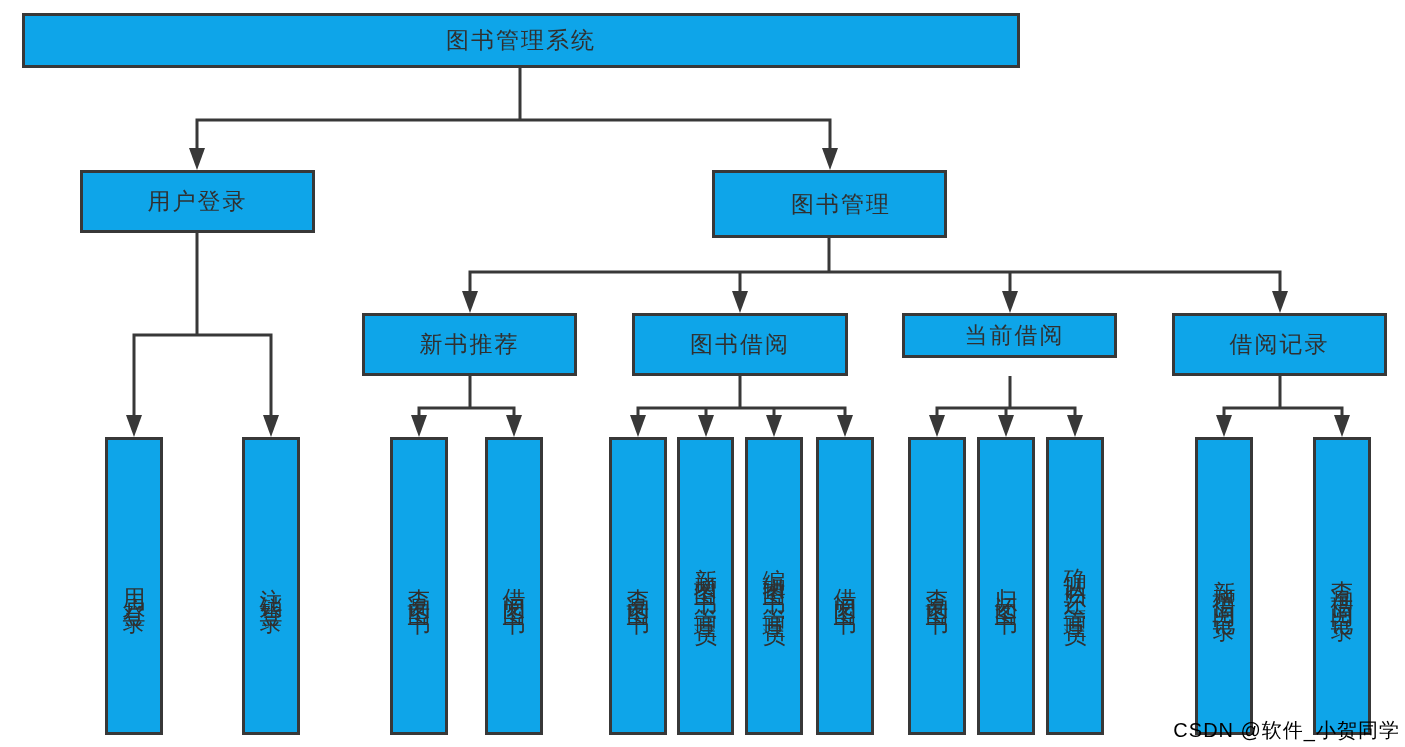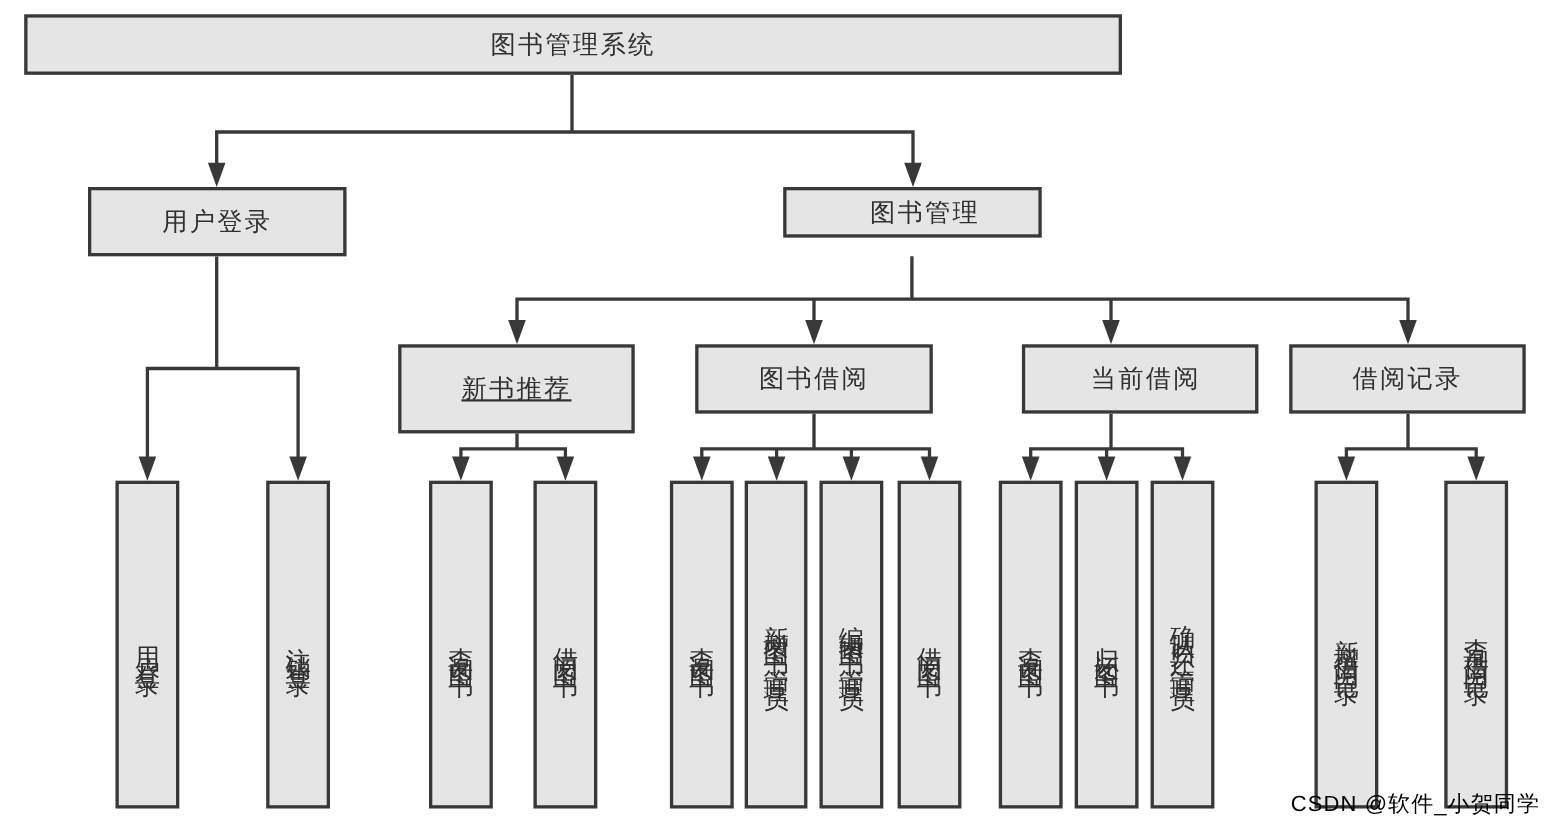--- a/index.html
+++ b/index.html
@@ -13,21 +13,21 @@
   }
   .connectors {
     position: absolute;
     left: 0; top: 0;
     width: 1405px; height: 747px;
   }
   .node {
     position: absolute;
     box-sizing: border-box;
     border: 3px solid #383838;
-    background: #e5e5e5;
+    background: #0ea5e9;
     color: #303030;
     display: flex;
     align-items: center;
     justify-content: center;
     text-align: center;
   }
   .node.h {
     font-size: 23px;
     letter-spacing: 2px;
     white-space: nowrap;
@@ -94,31 +94,31 @@
     </g>
   </svg>
 
   <div class="node h" style="left:22px; top:13px; width:998px; height:55px;">
     <span>图书管理系统</span>
   </div>
 
   <div class="node h" style="left:80px; top:170px; width:235px; height:63px;">
     <span>用户登录</span>
   </div>
-  <div class="node h" style="left:712px; top:170px; width:235px; height:46px;padding-left:23px;">
+  <div class="node h" style="left:712px; top:170px; width:235px; height:68px;padding-left:23px;">
     <span>图书管理</span>
   </div>
 
-  <div class="node h" style="left:362px; top:313px; width:215px; height:81px;text-decoration:underline;">
+  <div class="node h" style="left:362px; top:313px; width:215px; height:63px;">
     <span>新书推荐</span>
   </div>
   <div class="node h" style="left:632px; top:313px; width:216px; height:63px;text-align:right;">
     <span>图书借阅</span>
   </div>
-  <div class="node h" style="left:929px; top:313px; width:215px; height:63px;padding-left:10px;">
+  <div class="node h" style="left:902px; top:313px; width:215px; height:45px;padding-left:10px;">
     <span>当前借阅</span>
   </div>
   <div class="node h" style="left:1172px; top:313px; width:215px; height:63px;">
     <span>借阅记录</span>
   </div>
 
   <div class="node v" style="left:105px; top:437px; width:58px; height:298px;">
     <span>用户登录</span>
   </div>
   <div class="node v" style="left:242px; top:437px; width:58px; height:298px;">

